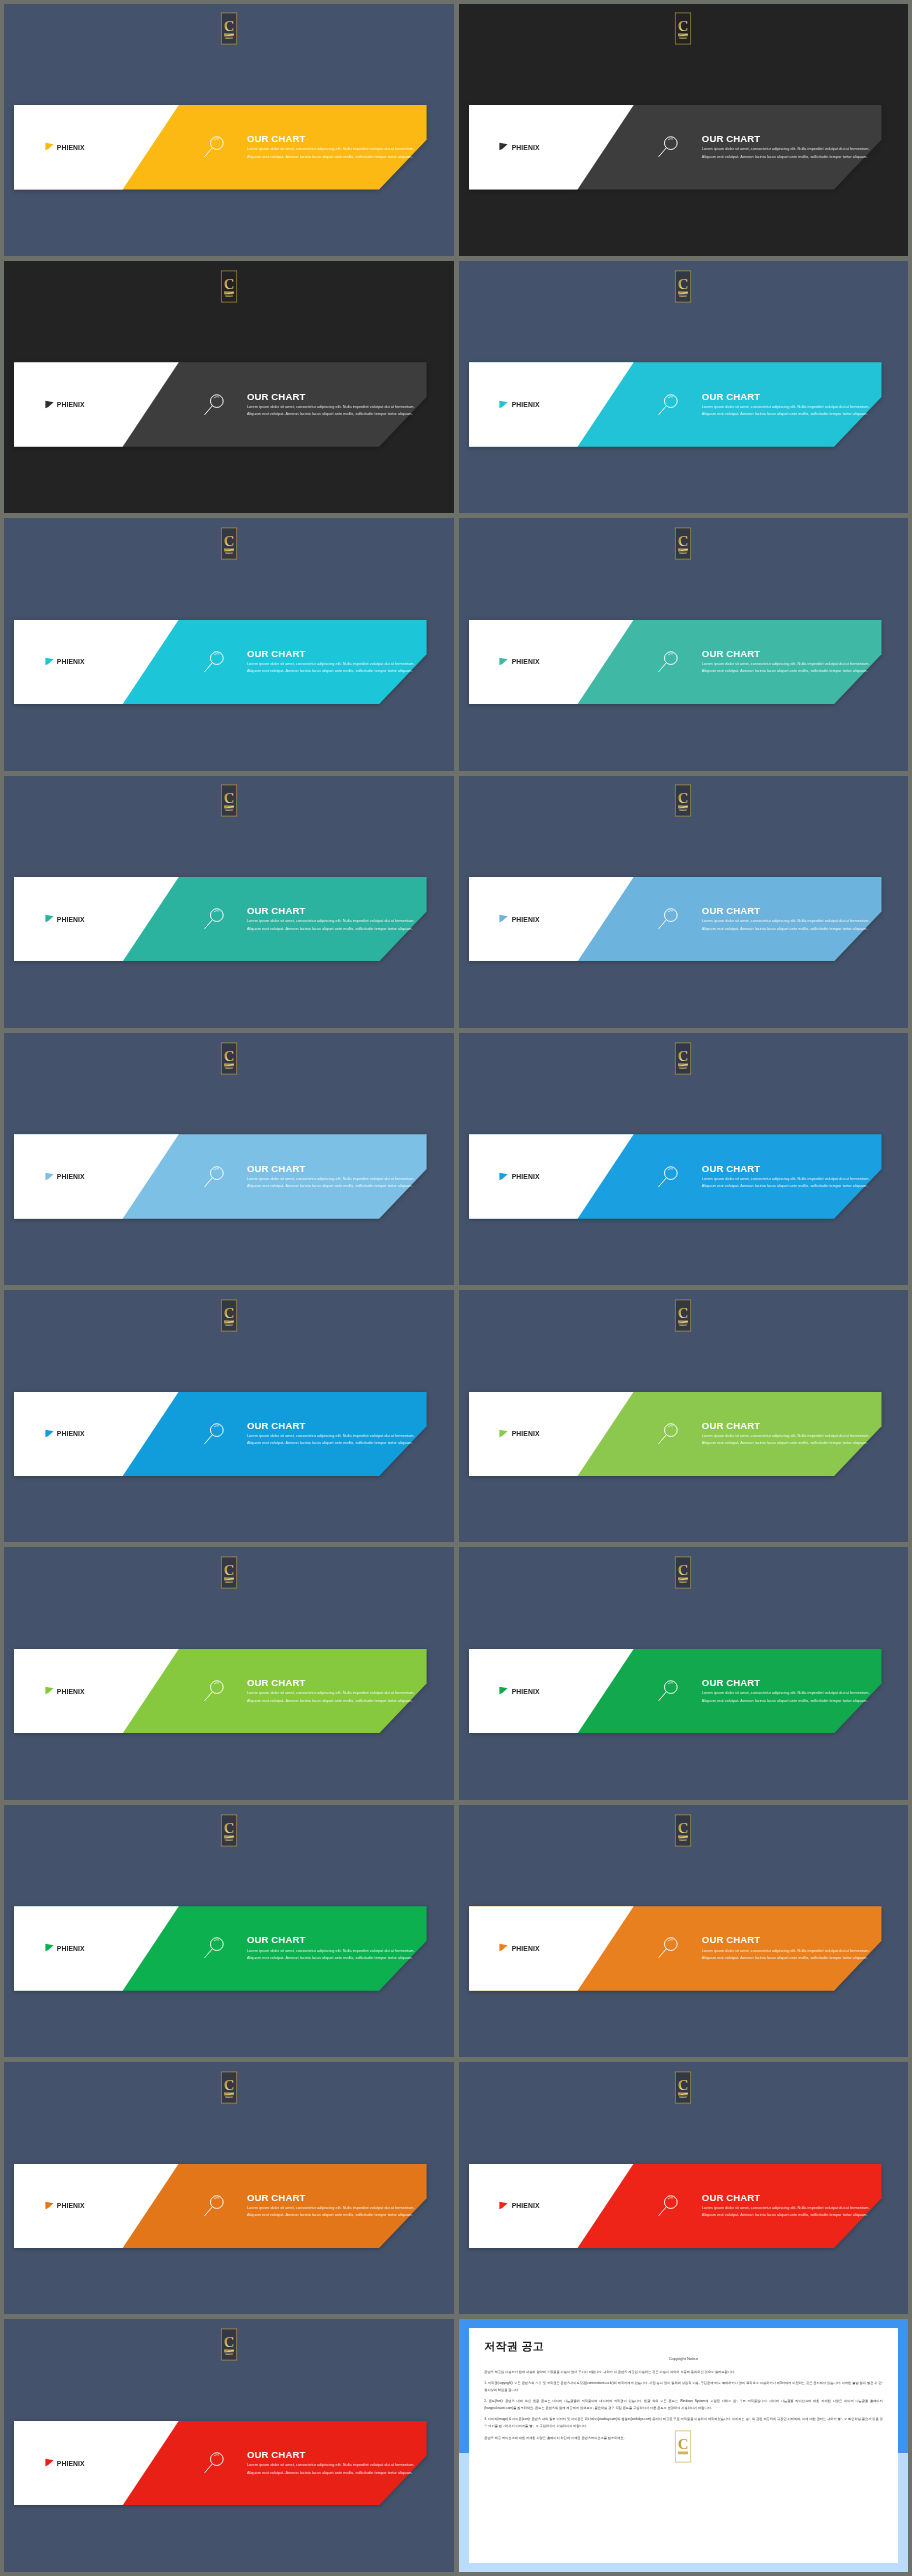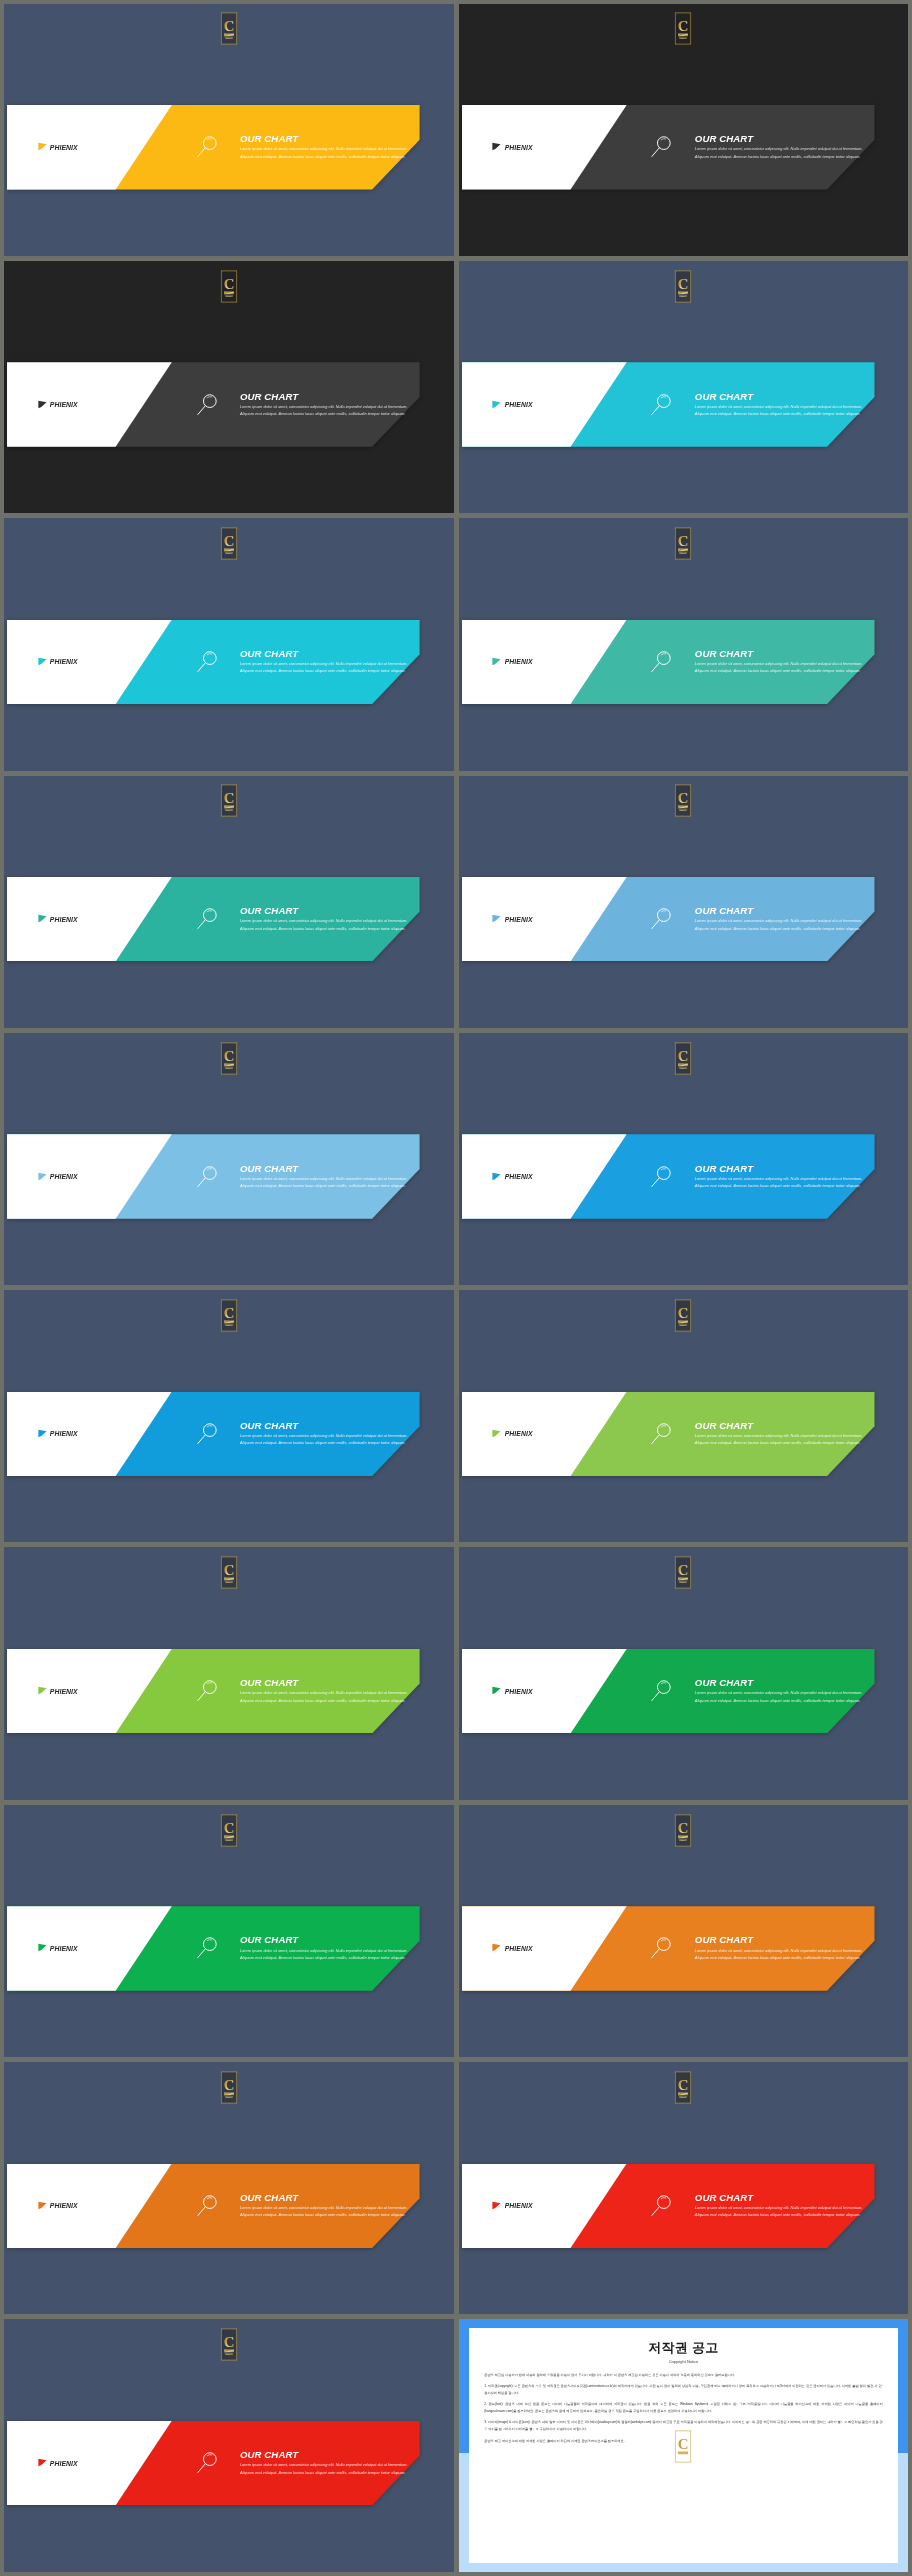--- a/index.html
+++ b/index.html
@@ -25,26 +25,25 @@
     aspect-ratio: 633 / 355;
     overflow: hidden;
     background: #44536b;
   }
   .slide.dark { background: #232323; }
   .slide.copy { background: #6e7169; padding: 0; }
 
   
   .banner {
     position: absolute;
-    left: 3px;
+    left: 10px;
     top: 40.2%;
     width: 91.8%;
     height: 33.5%;
     filter: drop-shadow(0 1.4px 2.1px rgba(0,0,0,0.28));
-    font-style: italic;
   }
   .banner .color {
     position: absolute;
     inset: 0;
     clip-path: polygon(0 0, 100% 0, 100% 41%, 88.5% 100%, 0 100%);
   }
   .banner .white {
     position: absolute;
     left: 0; top: 0;
     height: 100%;
@@ -128,22 +127,21 @@
     padding: 8.6px 10px;
   }
   .copy-inner {
     width: 100%;
     height: 100%;
     background: #fff;
     padding: 11.4px 15.7px 7.1px;
     overflow: hidden;
   }
   .copy-inner h4 {
-    text-align: center;
-    font-size: 13px;
+    font-size: 11px;
     font-weight: bold;
     color: #1a1a1a;
     letter-spacing: 0.3px;
   }
   .copy-inner .sub {
     text-align: center;
     font-size: 4px;
     color: #444;
     margin-top: 2.1px;
     margin-bottom: 7.1px;

